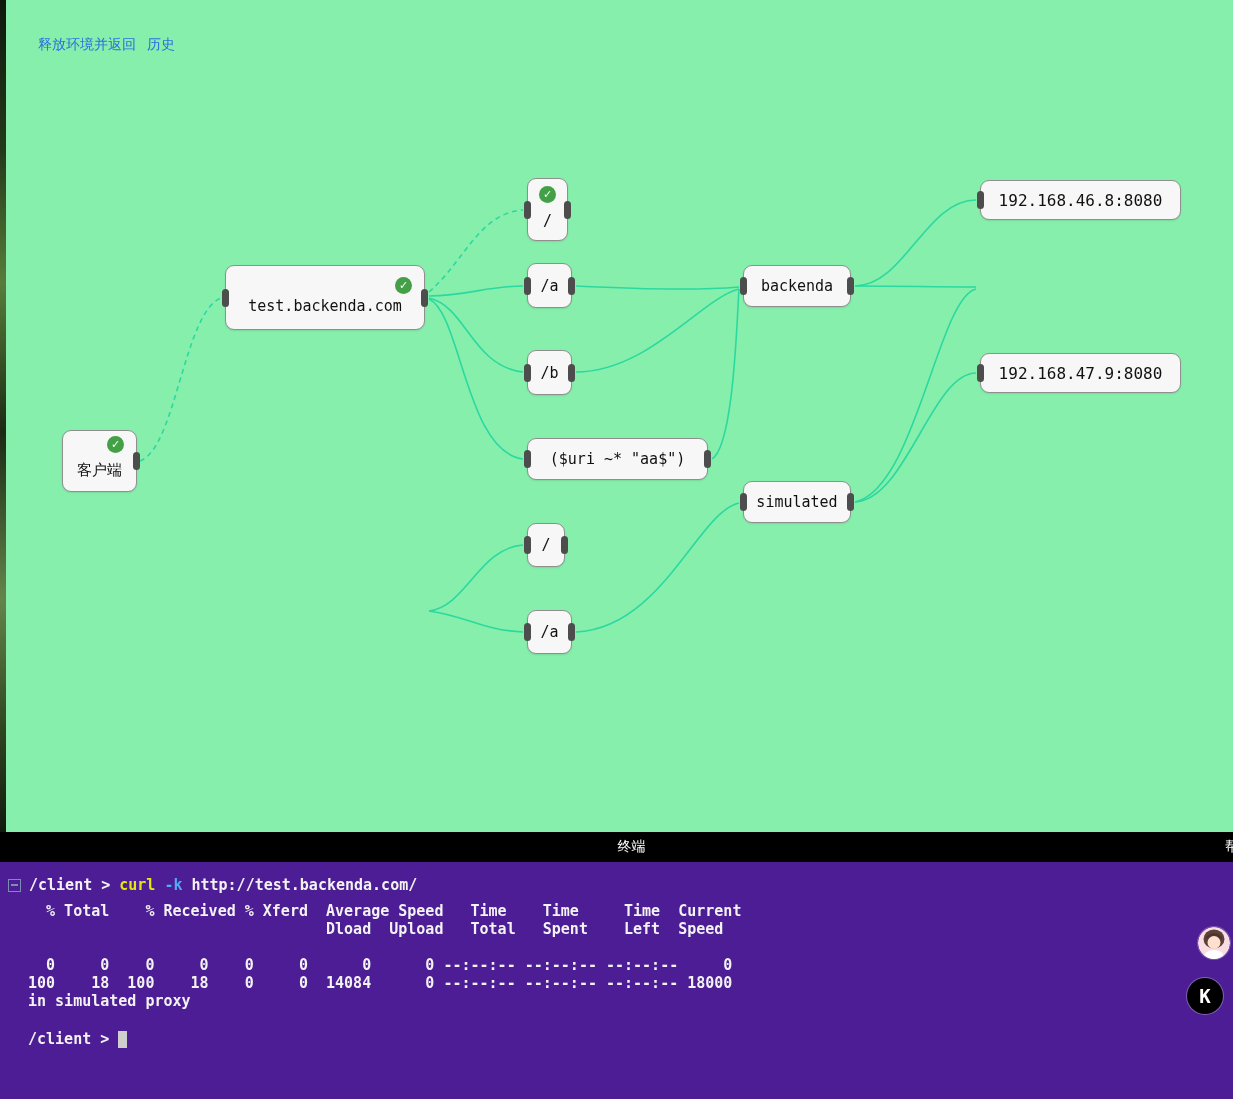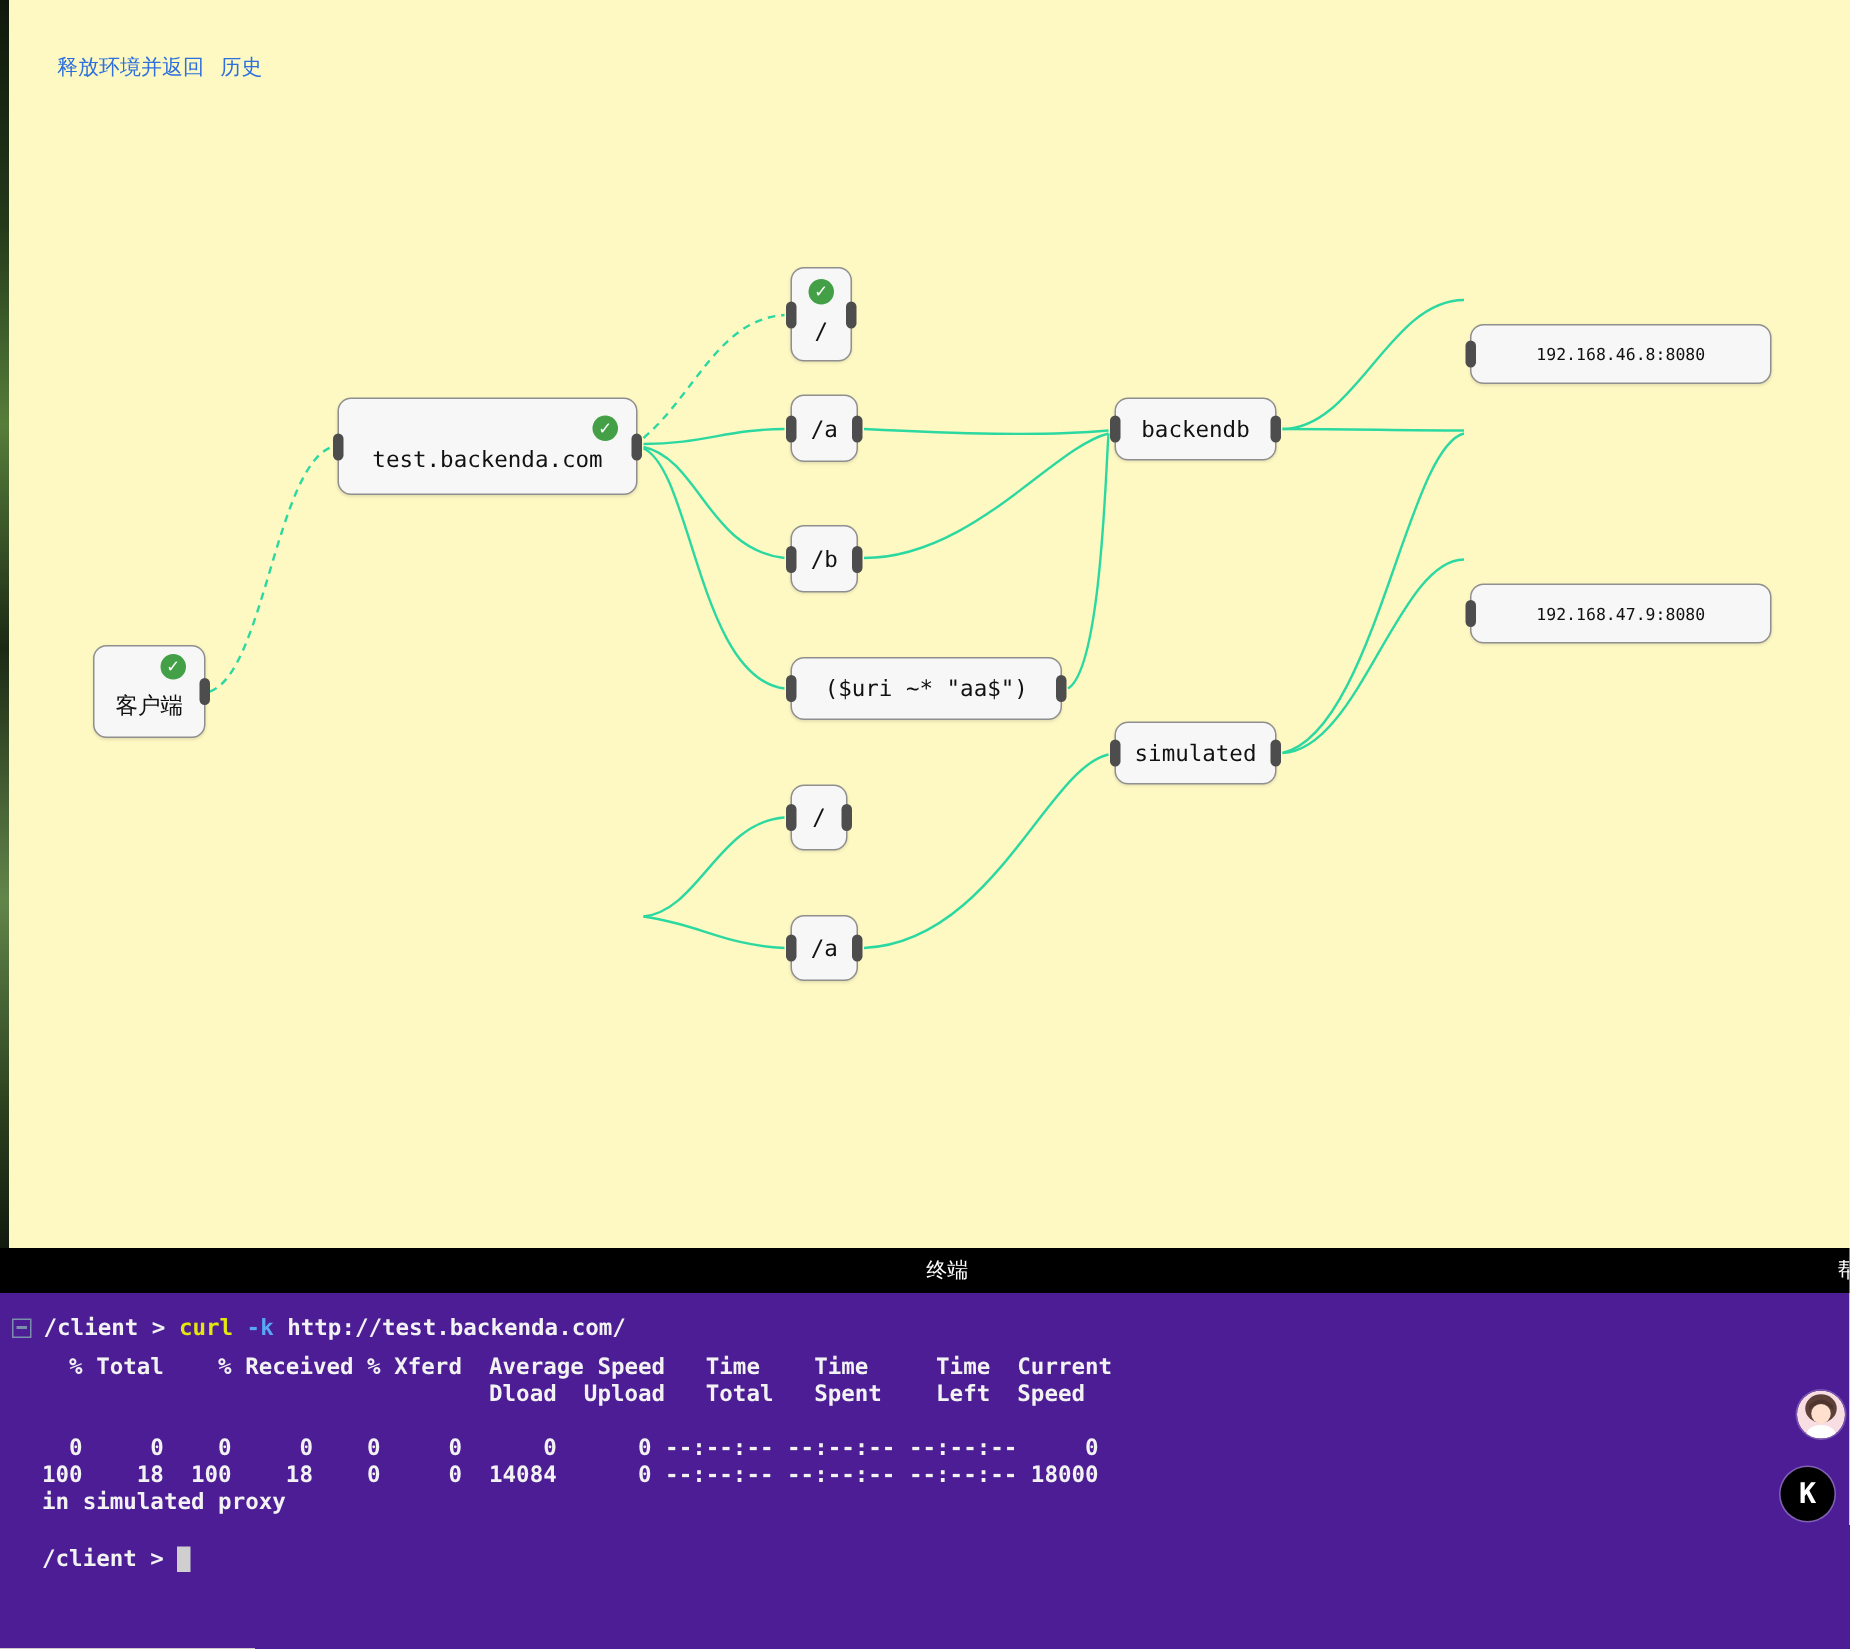--- a/index.html
+++ b/index.html
@@ -1,40 +1,40 @@
 <!DOCTYPE html>
 <html><head>
 <meta charset="utf-8">
 <style>
   html,body{margin:0;padding:0;}
   body{
     width:1233px;height:1099px;overflow:hidden;background:#ffffff;
     font-family:"Liberation Sans",sans-serif;
   }
   
-  .canvas{position:relative;width:1233px;height:832px;background:#fef9c3;}
+  .canvas{position:relative;width:1233px;height:832px;background:#86efac;}
   .bg-strip{
     position:absolute;left:0;top:0;width:6px;height:832px;
     background:linear-gradient(180deg,#10180c 0%,#24391a 18%,#577d3a 34%,#1c2a14 52%,#63854a 72%,#2e4420 88%,#121a0e 100%);
   }
   .top-links{position:absolute;left:38px;top:36px;font-size:14px;white-space:nowrap;}
   .top-links a{color:#2c6fdd;text-decoration:none;margin-right:7px;cursor:pointer;}
   .edges{position:absolute;left:0;top:0;z-index:1;}
   .edge{fill:none;stroke:#2bd9a0;stroke-width:1.6;}
   .edge.dashed{stroke-dasharray:5 4;}
   .node{
     position:absolute;z-index:2;box-sizing:border-box;
     background:#f7f7f7;border:1px solid #8f8f8f;border-radius:9px;
     box-shadow:0 1px 2px rgba(0,0,0,.10);
     display:flex;align-items:center;justify-content:center;
     font-family:"DejaVu Sans Mono","Liberation Mono",monospace;
     font-size:15px;color:#111;
   }
   .node .label{white-space:nowrap;}
-  .node.server{font-size:11px;margin-top:36px;}
+  .node.server{font-size:16px;}
   .port{
     position:absolute;width:7px;height:18px;background:#4d4d4d;
     border-radius:3.5px;top:50%;transform:translateY(-50%);z-index:3;
   }
   .port.left{left:-4px;}
   .port.right{right:-4px;}
   .check{
     position:absolute;width:17px;height:17px;border-radius:50%;
     background:#43a047;color:#fff;font-size:11px;line-height:17px;
     text-align:center;font-weight:bold;z-index:4;
@@ -138,21 +138,21 @@
 
   <div class="node" style="left:527px;top:438px;width:181px;height:42px;">
     <span class="port left"></span>
     <span class="port right"></span>
     <span class="label">($uri ~* "aa$")</span>
   </div>
 
   <div class="node" style="left:743px;top:265px;width:108px;height:42px;">
     <span class="port left"></span>
     <span class="port right"></span>
-    <span class="label">backendb</span>
+    <span class="label">backenda</span>
   </div>
 
   <div class="node server" style="left:980px;top:180px;width:201px;height:40px;">
     <span class="port left"></span>
     <span class="label">192.168.46.8:8080</span>
   </div>
   <div class="node server" style="left:980px;top:353px;width:201px;height:40px;align-items:center;">
     <span class="port left"></span>
     <span class="label">192.168.47.9:8080</span>
   </div>

